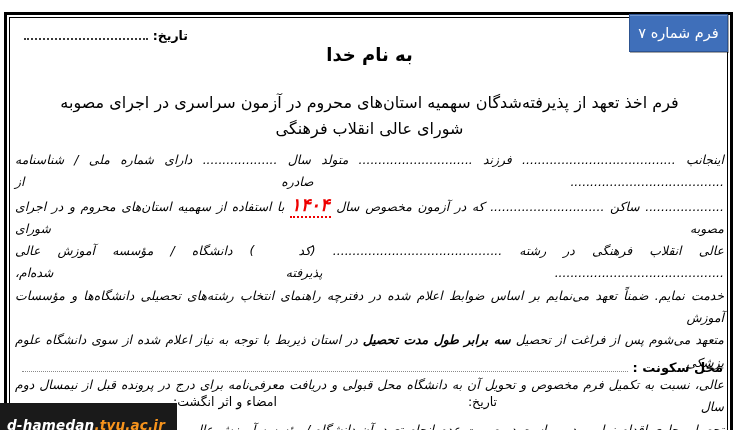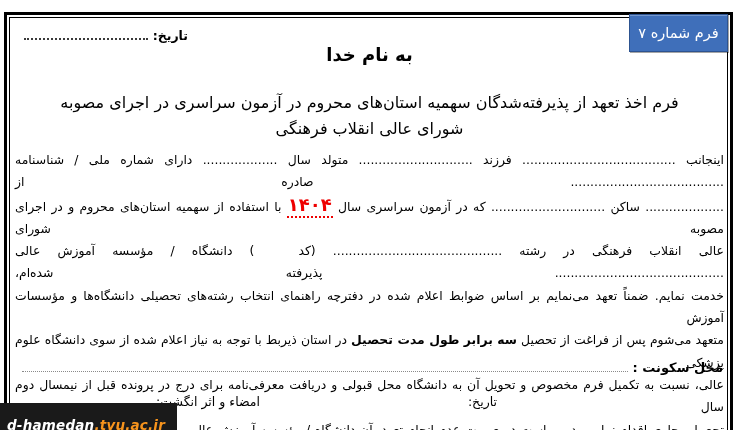--- a/index.html
+++ b/index.html
@@ -37,34 +37,34 @@
     font-weight:bold; font-size:18px;
   }
   .doc-title {
     position:absolute; top:90px; left:40px; right:40px; text-align:center;
     font-weight:normal; font-size:16px; line-height:26px;
   }
   .body-text {
     position:absolute; top:149px; left:15px; right:15px;
     font-size:12.4px; line-height:22.3px;
   }
-  .jline { text-align:justify; text-align-last:justify; }
+  .jline { text-align:justify; text-align-last:justify;font-style:italic; }
   .kod-gap { display:inline-block; width:44px; }
   .year {
     color:#ee0000; font-weight:bold; font-size:18px;
     border-bottom:2px dotted #ee0000; padding:0 1px 1px 1px;
   }
   .bseg { font-weight:bold; }
   .residence {
     position:absolute; top:352px; left:16px; right:16px;
     display:flex; align-items:flex-end;
   }
   .residence .lbl { font-weight:bold; font-size:13px; white-space:nowrap;margin-top:8px; }
   .footer-date  { position:absolute; top:394px; right:242px; font-size:12.5px; }
-  .footer-sign  { position:absolute; top:394px; right:479px; font-size:12.5px; }
+  .footer-sign  { position:absolute; top:394px; right:462px; font-size:12.5px; }
   .watermark {
     position:absolute; left:0; top:403px; z-index:6;
     background:#1a1a1a; color:#fff; direction:ltr;
     font-weight:bold; font-style:italic; font-size:13.5px;
     padding:14px 12px 4px 7px; letter-spacing:0.2px;
   }
   .wm-orange { color:#f7941d; }
 </style>
 </head>
 <body>
@@ -88,21 +88,21 @@
 
   <div class="basmala">به نام خدا</div>
 
   <div class="doc-title">
     <div>فرم اخذ تعهد از پذیرفته‌شدگان سهمیه استان‌های محروم در آزمون سراسری در اجرای مصوبه</div>
     <div>شورای عالی انقلاب فرهنگی</div>
   </div>
 
   <div class="body-text">
     <div class="jline">اینجانب ....................................... فرزند ............................. متولد سال ................... دارای شماره ملی / شناسنامه ....................................... صادره از</div>
-    <div class="jline"><span>.................... ساکن ............................. که در آزمون سراسری سال </span><span class="year">۱۴۰۴</span><span> با استفاده از سهمیه استان‌های محروم و در اجرای مصوبه شورای</span></div>
+    <div class="jline"><span>.................... ساکن ............................. که در آزمون مخصوص سال </span><span class="year">۱۴۰۴</span><span> با استفاده از سهمیه استان‌های محروم و در اجرای مصوبه شورای</span></div>
     <div class="jline"><span>عالی انقلاب فرهنگی در رشته ........................................... (کد</span><span class="kod-gap"></span><span>) دانشگاه / مؤسسه آموزش عالی ........................................... پذیرفته شده‌ام،</span></div>
     <div class="jline">خدمت نمایم. ضمناً تعهد می‌نمایم بر اساس ضوابط اعلام شده در دفترچه راهنمای انتخاب رشته‌های تحصیلی دانشگاه‌ها و مؤسسات آموزش</div>
     <div class="jline"><span>متعهد می‌شوم پس از فراغت از تحصیل </span><span class="bseg">سه برابر طول مدت تحصیل</span><span> در استان ذیربط با توجه به نیاز اعلام شده از سوی دانشگاه علوم پزشکی</span></div>
     <div class="jline">عالی، نسبت به تکمیل فرم مخصوص و تحویل آن به دانشگاه محل قبولی و دریافت معرفی‌نامه برای درج در پرونده قبل از نیمسال دوم سال</div>
     <div class="jline">تحصیلی جاری اقدام نمایم. بدیهی است در صورت عدم انجام تعهد، آن دانشگاه / مؤسسه آموزش عالی می‌تواند برابر مقررات مربوط از تحویل</div>
 
   </div>
 
   <div class="residence">
     <span class="lbl">محل سکونت :</span>

